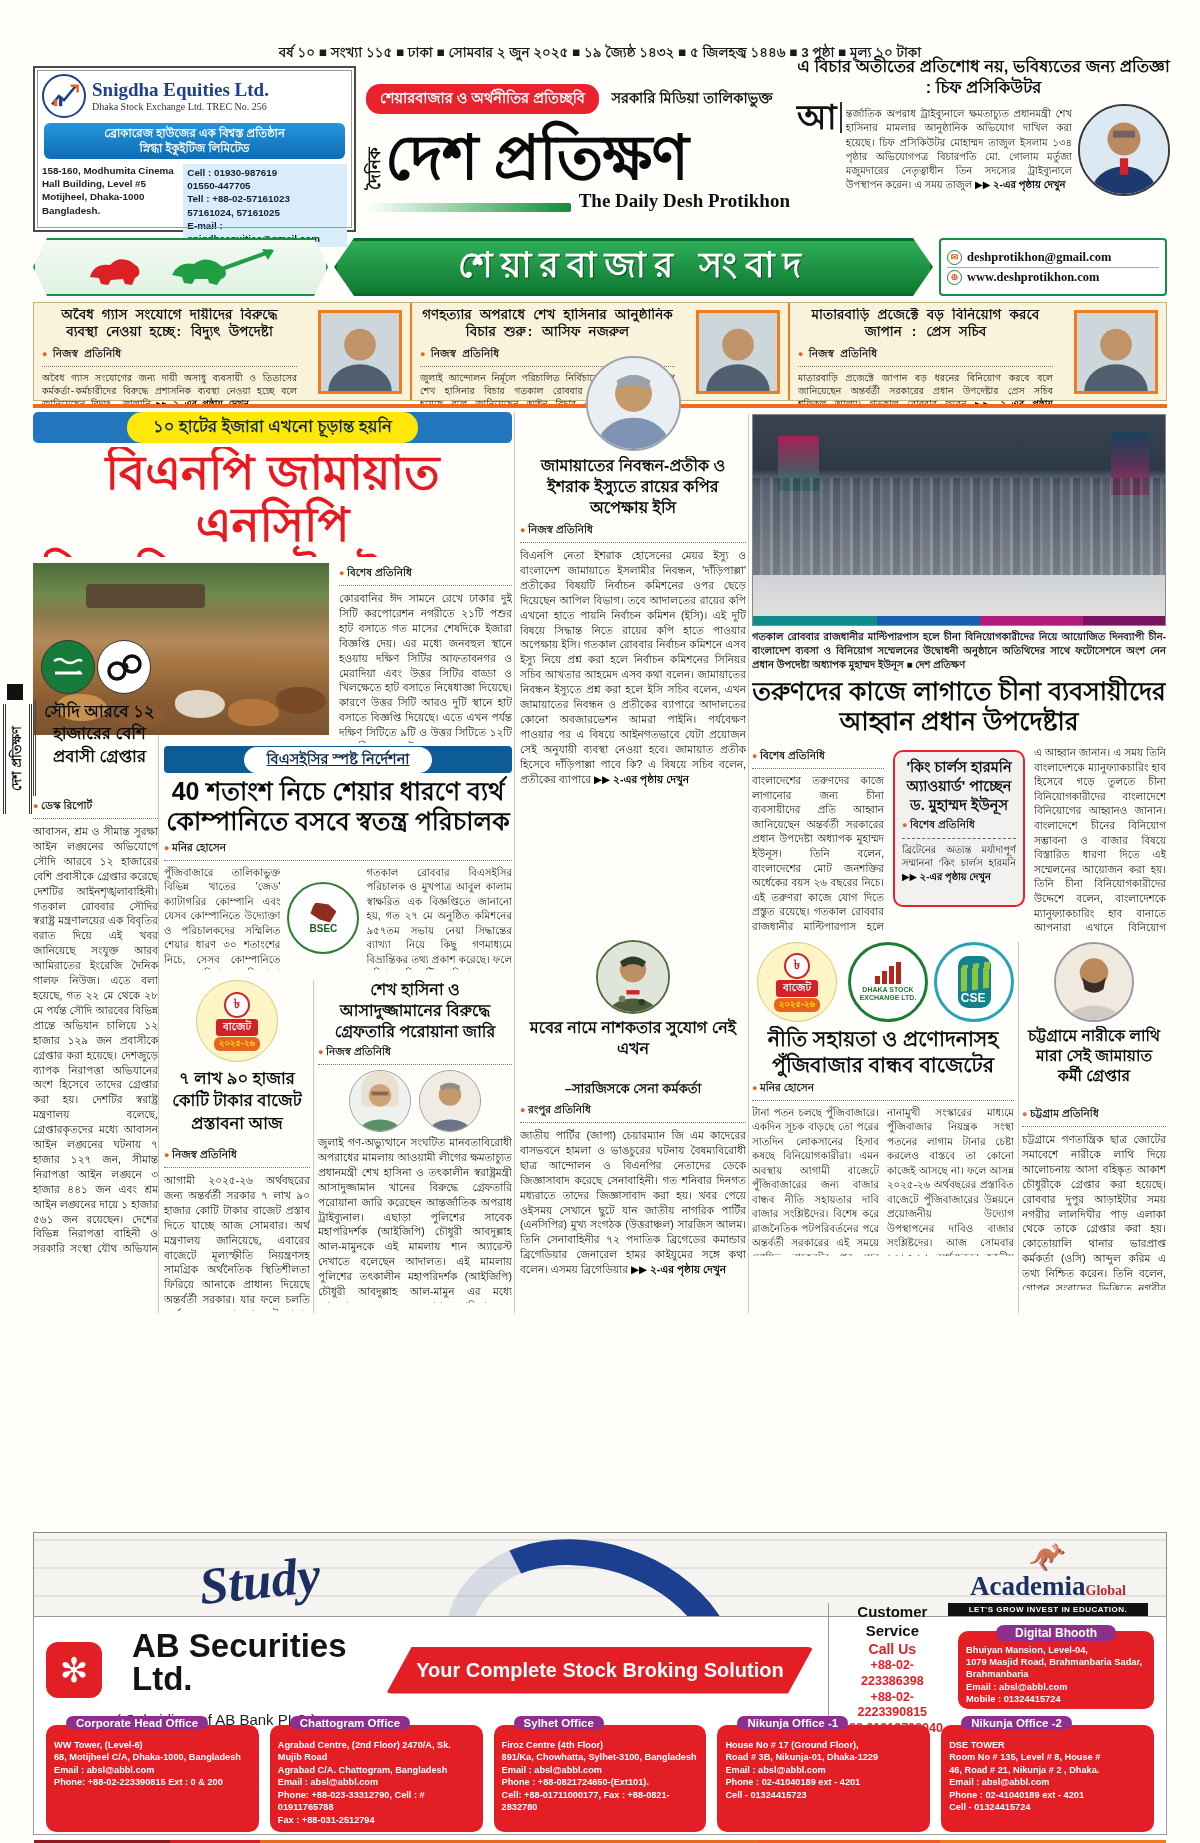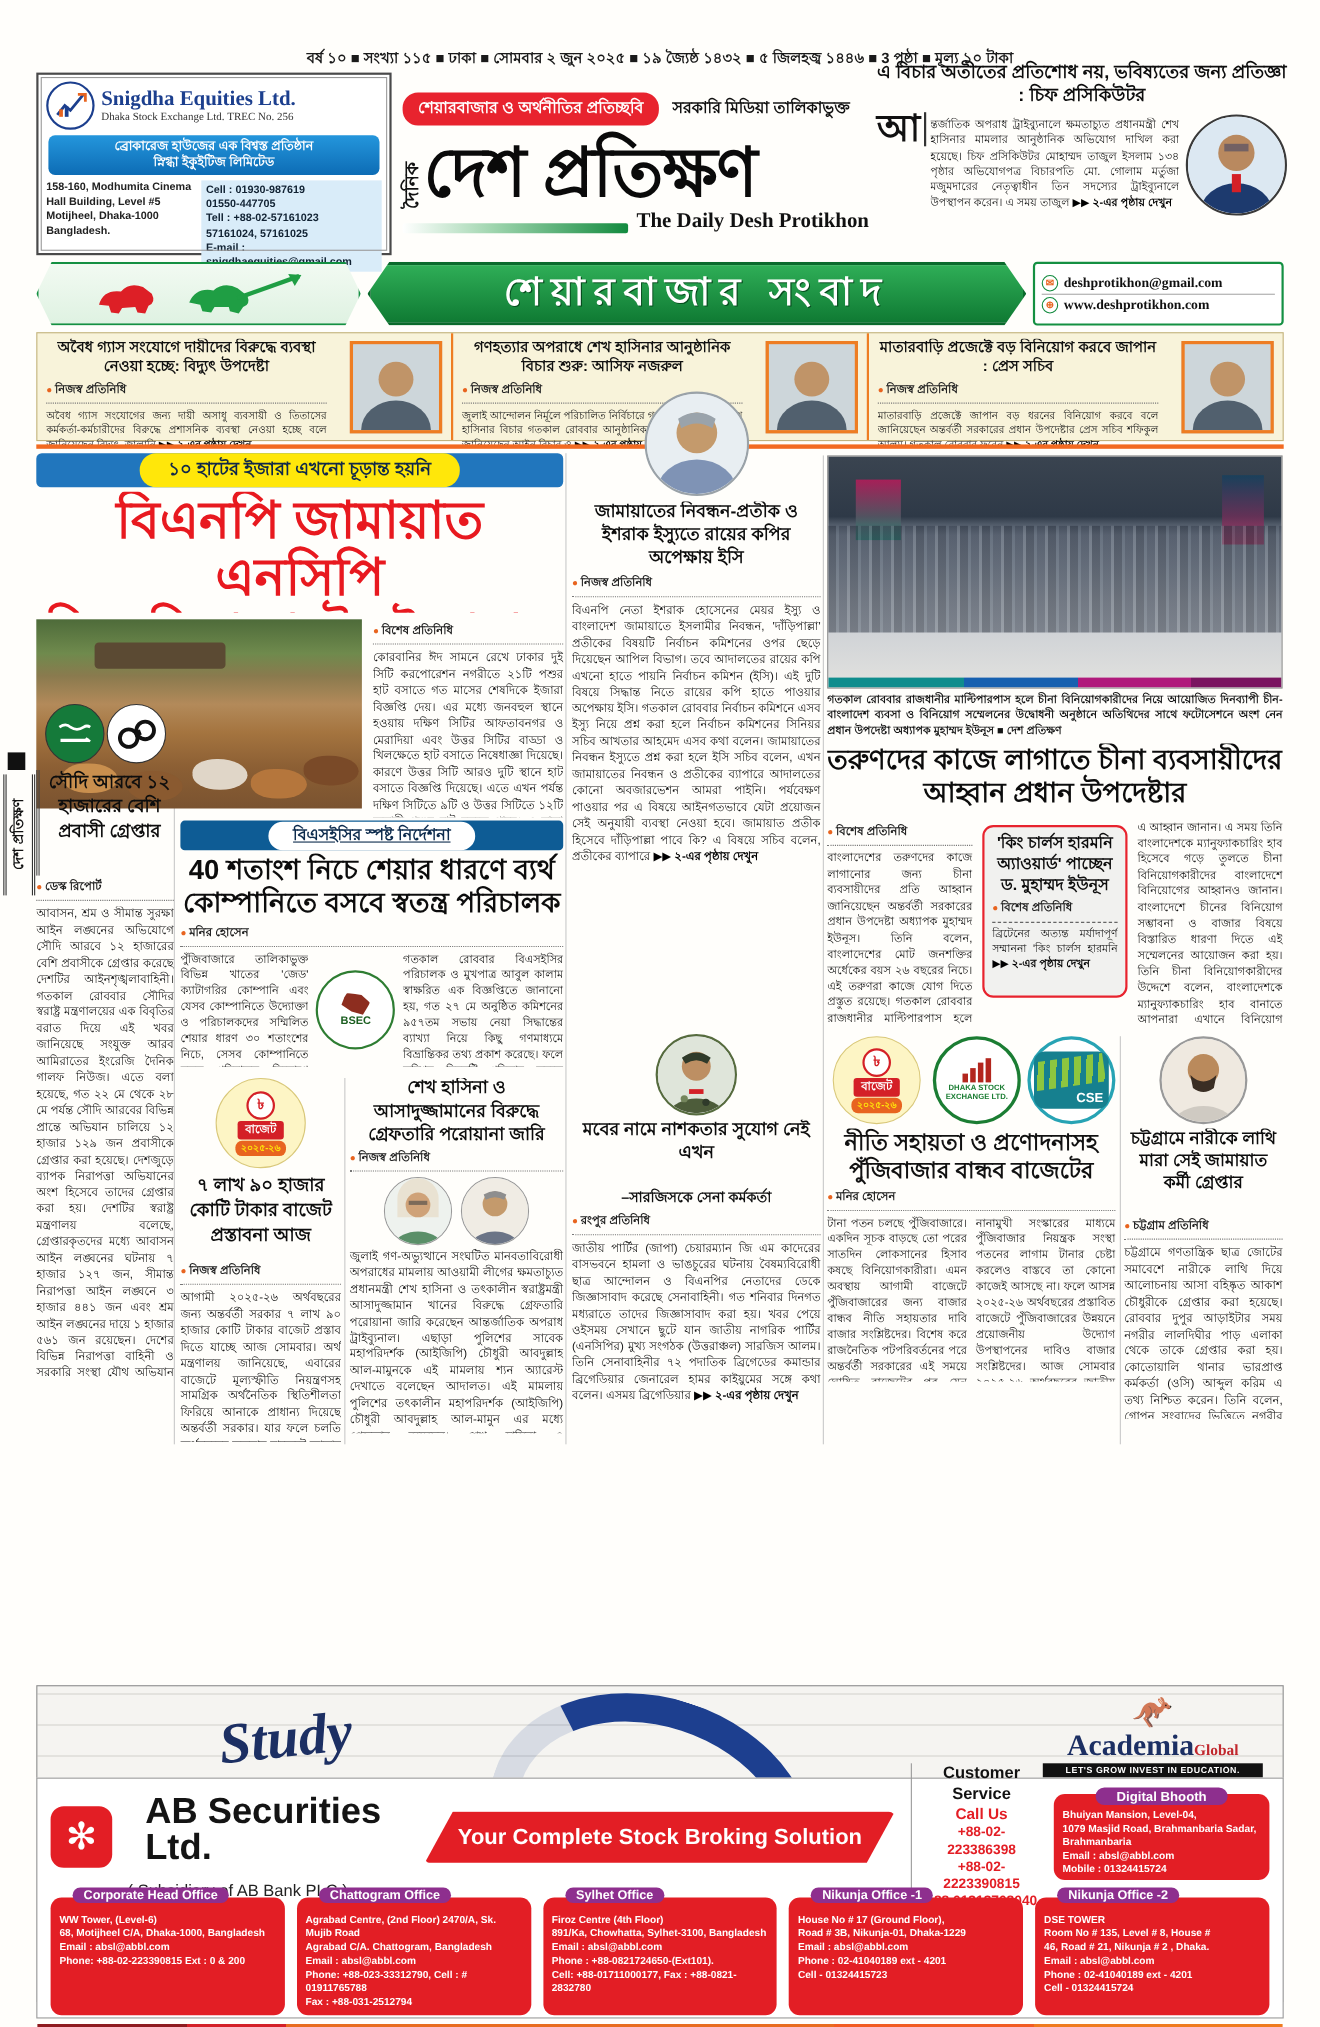--- a/index.html
+++ b/index.html
@@ -44,21 +44,21 @@
   
   #green-banner{left:33px;top:238px;width:1134px;height:58px;display:flex;align-items:stretch;gap:6px;}
   #gb-logo{width:295px;border:2px solid #149042;background:linear-gradient(#f2faf2,#dff2e2);clip-path:polygon(0 50%,14px 0,calc(100% - 14px) 0,100% 50%,calc(100% - 14px) 100%,14px 100%);display:flex;align-items:center;justify-content:center;}
   #gb-title{flex:1;background:linear-gradient(#2fae57,#0f7a33);border:3px solid #0a6a2c;border-radius:8px;clip-path:polygon(0 50%,20px 0,calc(100% - 20px) 0,100% 50%,calc(100% - 20px) 100%,20px 100%);display:flex;align-items:center;justify-content:center;color:#fff;font-size:35px;font-weight:900;letter-spacing:8px;text-shadow:1px 1px 0 #064d1e;}
   #gb-contact{width:228px;border:2px solid #149042;border-radius:4px;background:#fff;display:flex;flex-direction:column;justify-content:center;padding:3px 6px;gap:2px;}
   #gb-contact .crow{display:flex;align-items:center;gap:5px;font-family:"Liberation Serif",serif;font-weight:bold;font-size:12.5px;color:#111;}
   #gb-contact .crow+.crow{border-top:1px solid #aaa;padding-top:2px;}
   .cicon{width:15px;height:15px;border-radius:50%;border:1.5px solid #128a3e;color:#e8641f;font-size:9px;display:flex;align-items:center;justify-content:center;flex:0 0 15px;}
   
   #top-strip{left:33px;top:302px;width:1134px;height:99px;background:#f8f3da;border:1px solid #c3b37e;display:flex;}
-  .strip-item{flex:1;padding:5px 8px;display:flex;gap:21px;min-width:0;}
+  .strip-item{flex:1;padding:5px 8px;display:flex;gap:21px;min-width:0;font-family:Liberation Mono, monospace;}
   .strip-item+.strip-item{border-left:2px solid #ee7d22;}
   .strip-txt{flex:1;min-width:0;}
   .strip-txt h3{margin:0;font-size:13.5px;line-height:1.25;text-align:center;color:#101010;height:36px;overflow:hidden;}
   .strip-txt .bt{font-size:9.3px;height:34px;}
   .strip-photo{width:84px;height:84px;border:3px solid #ee7d22;background:#cfd6da;flex:0 0 84px;align-self:center;overflow:hidden;}
   #orange-rule{left:33px;top:404px;width:1134px;height:4px;background:#f26a21;}
   
   .vline{position:absolute;background:#c9c9c9;width:1px;}
   #vbrand{left:3px;top:684px;width:24px;}
   #vbrand .sq{width:16px;height:16px;background:#111;margin:0 auto;}
@@ -136,21 +136,21 @@
   #mob .sub{font-size:13px;font-weight:800;text-align:center;margin-top:1px;}
   #mob .bt{height:178px;}
   
   #market{left:752px;top:942px;width:262px;}
   #market-logos{display:flex;justify-content:center;gap:6px;}
   .dse-logo{width:80px;height:80px;border-radius:50%;border:3px solid #1b7d33;background:#fff;display:flex;flex-direction:column;align-items:center;justify-content:center;gap:2px;}
   .dse-logo .bars{display:flex;align-items:flex-end;gap:2px;height:22px;}
   .dse-logo .bars i{display:block;width:5px;background:#b3261e;}
   .dse-logo .dtx{font-size:7px;font-weight:bold;color:#1b7d33;text-align:center;line-height:1.1;}
   .cse-logo{width:80px;height:80px;border-radius:50%;border:3px solid #27a3b4;background:#fff;display:flex;align-items:center;justify-content:center;}
-  .cse-logo .sq{width:68px;height:52px;border-radius:10px;background:#16808f;position:relative;display:flex;align-items:flex-end;justify-content:flex-end;padding:3px 5px;color:#fff;font-weight:bold;font-size:12px;overflow:hidden;}
+  .cse-logo .sq{width:33px;height:52px;border-radius:10px;background:#16808f;position:relative;display:flex;align-items:flex-end;justify-content:flex-end;padding:3px 5px;color:#fff;font-weight:bold;font-size:12px;overflow:hidden;}
   .cse-logo .sq::before{content:"";position:absolute;left:-6px;top:6px;width:70px;height:26px;background:
      repeating-linear-gradient(100deg,#8cc63f 0 6px,#16808f 6px 11px);transform:rotate(-8deg);}
   #market h2{margin:4px 0 0 0;font-size:20.5px;line-height:1.25;font-weight:900;text-align:center;height:52px;overflow:hidden;}
   #market-cols{display:flex;gap:8px;}
   #market-cols .bt{flex:1;height:150px;font-size:10.2px;}
   
   #jamaat{left:1022px;top:942px;width:144px;}
   #jamaat .circle-photo{width:80px;height:80px;margin:0 auto;border:2px solid #999;}
   #jamaat h3{margin:4px 0 0 0;font-size:15.5px;line-height:1.3;text-align:center;height:78px;overflow:hidden;}
   #jamaat .bt{height:158px;}

